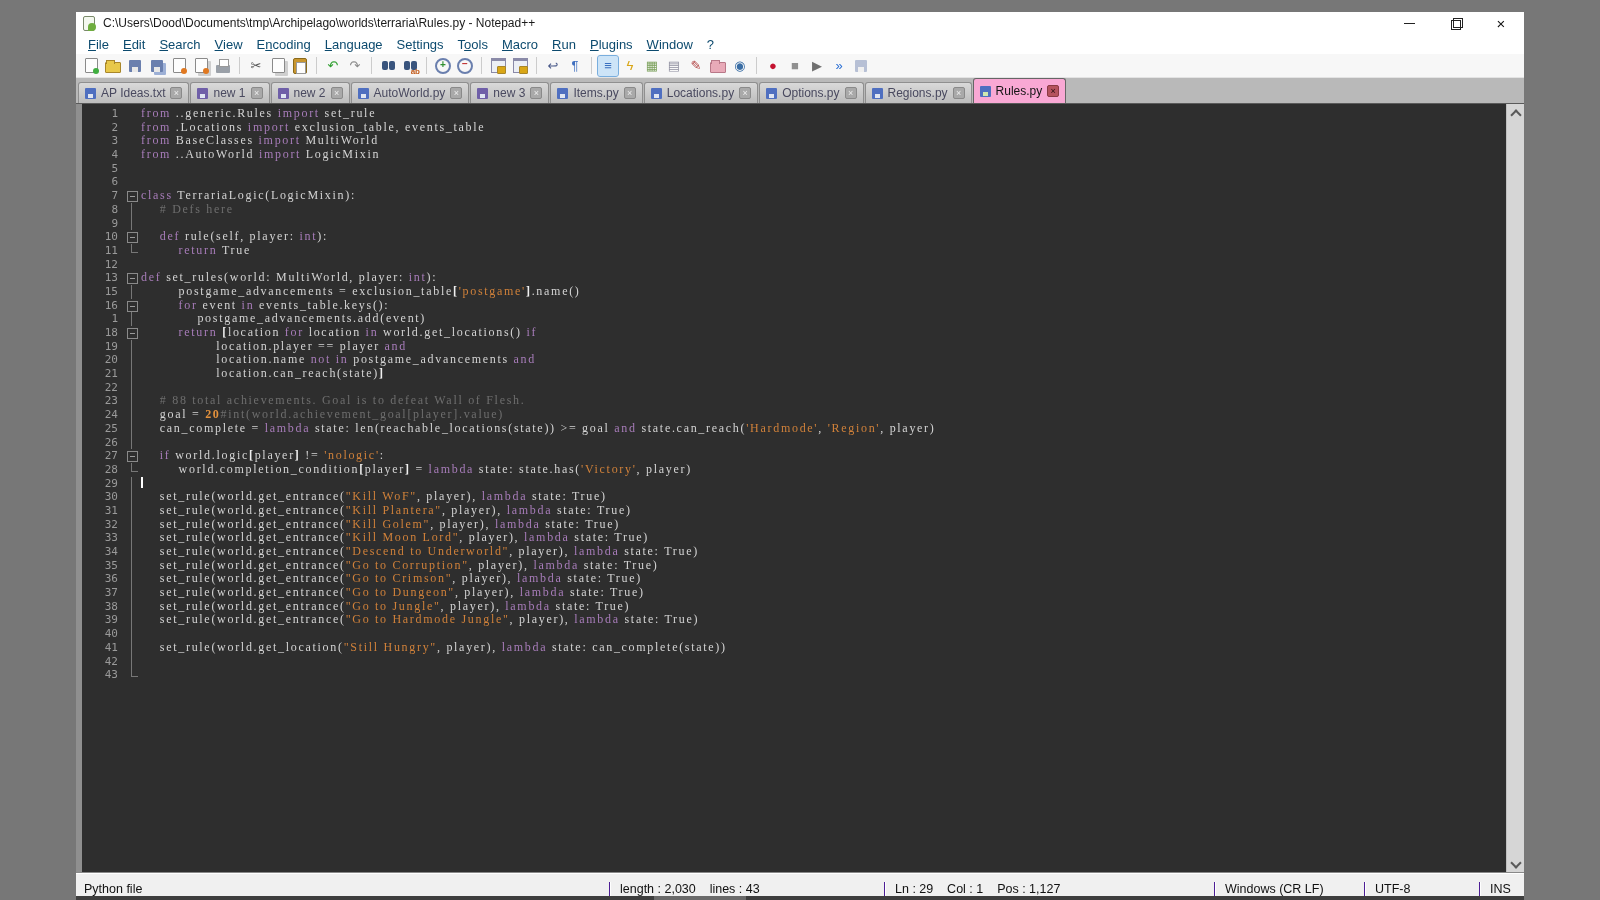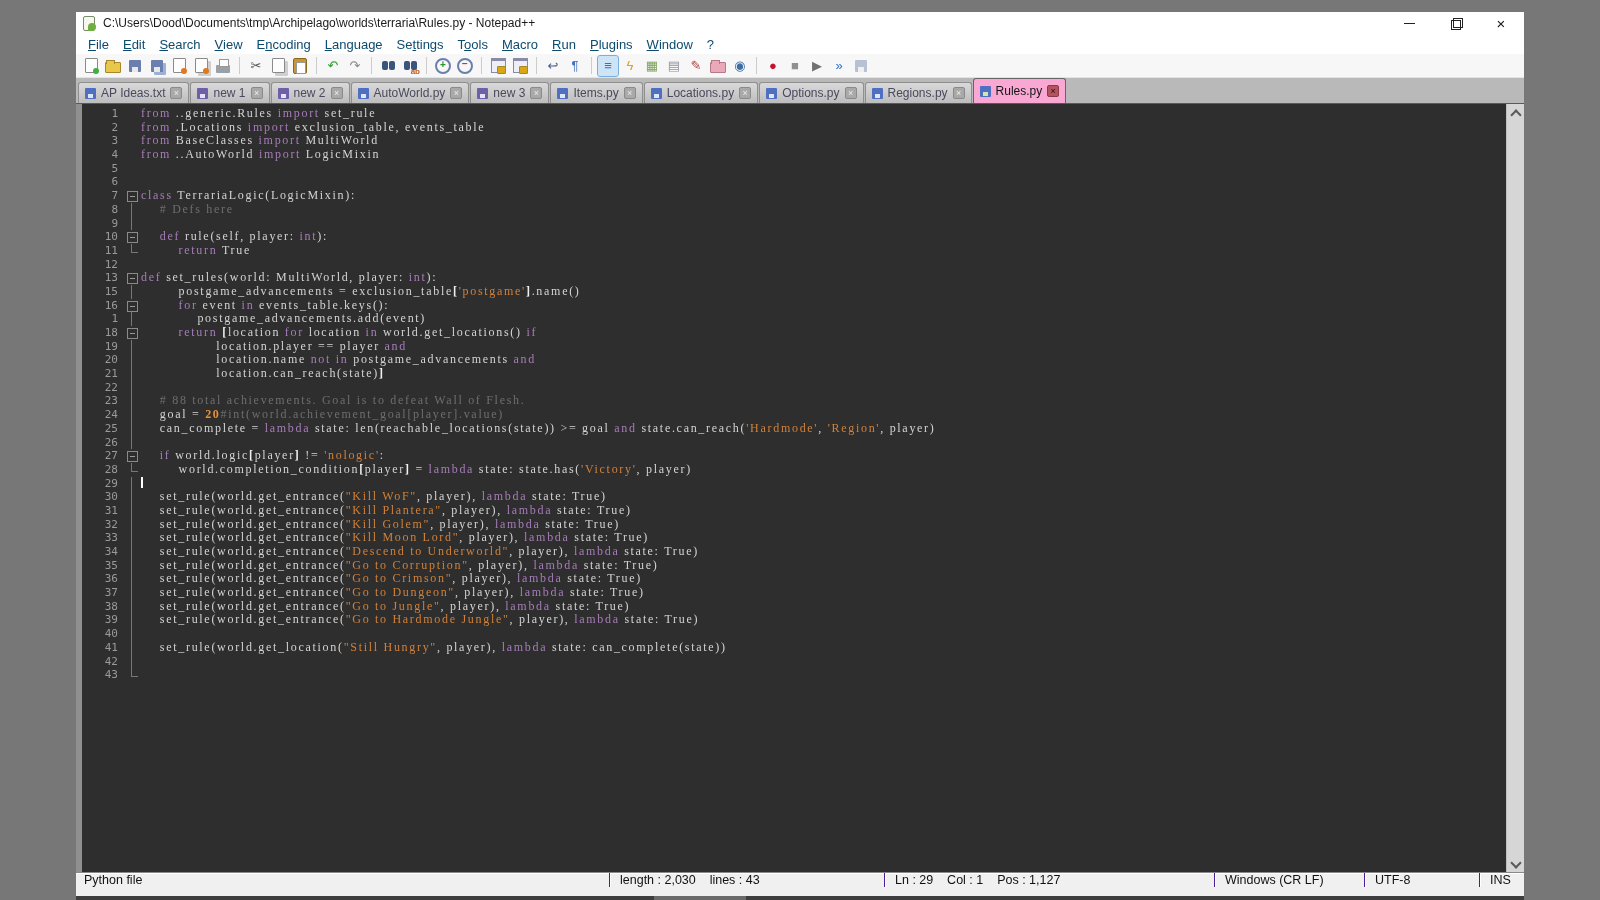--- a/index.html
+++ b/index.html
@@ -96,21 +96,21 @@
   
   .vscroll{position:absolute;top:0;right:0;bottom:0;width:18px;background:#d6d6d6;border-left:1px solid #bfbfbf;}
   .sb-arrow{position:absolute;left:0;width:18px;height:16px;}
   .sb-up{top:0;}
   .sb-down{bottom:0;}
   .sb-up::before{content:'';position:absolute;left:5px;top:7px;width:6px;height:6px;border-left:2px solid #5a5a5a;border-top:2px solid #5a5a5a;transform:rotate(45deg);}
   .sb-down::before{content:'';position:absolute;left:5px;top:3px;width:6px;height:6px;border-left:2px solid #5a5a5a;border-top:2px solid #5a5a5a;transform:rotate(225deg);}
 
   
   .statusbar{height:24px;background:#f0f0f0;border-top:1px solid #898989;box-shadow:inset 0 1px 0 #ffffff;
-             display:flex;align-items:flex-start;font-size:12.5px;color:#111;}
+             display:flex;align-items:flex-end;font-size:12.5px;color:#111;}
   .sb-doc{flex:1;display:flex;align-items:center;padding-left:8px;white-space:pre;}
   .sb-cell{border-left:1px solid #4c1d95;box-shadow:inset 1px 0 0 #ffffff;display:flex;align-items:center;
            padding-left:10px;white-space:pre;flex:none;}
 
   
   .bottomstrip{height:16px;background:#3e3e3e;position:relative;}
   .bottomstrip .seg{position:absolute;left:578px;width:92px;top:0;bottom:0;background:#6a6a6a;}
 </style>
 </head>
 <body>

